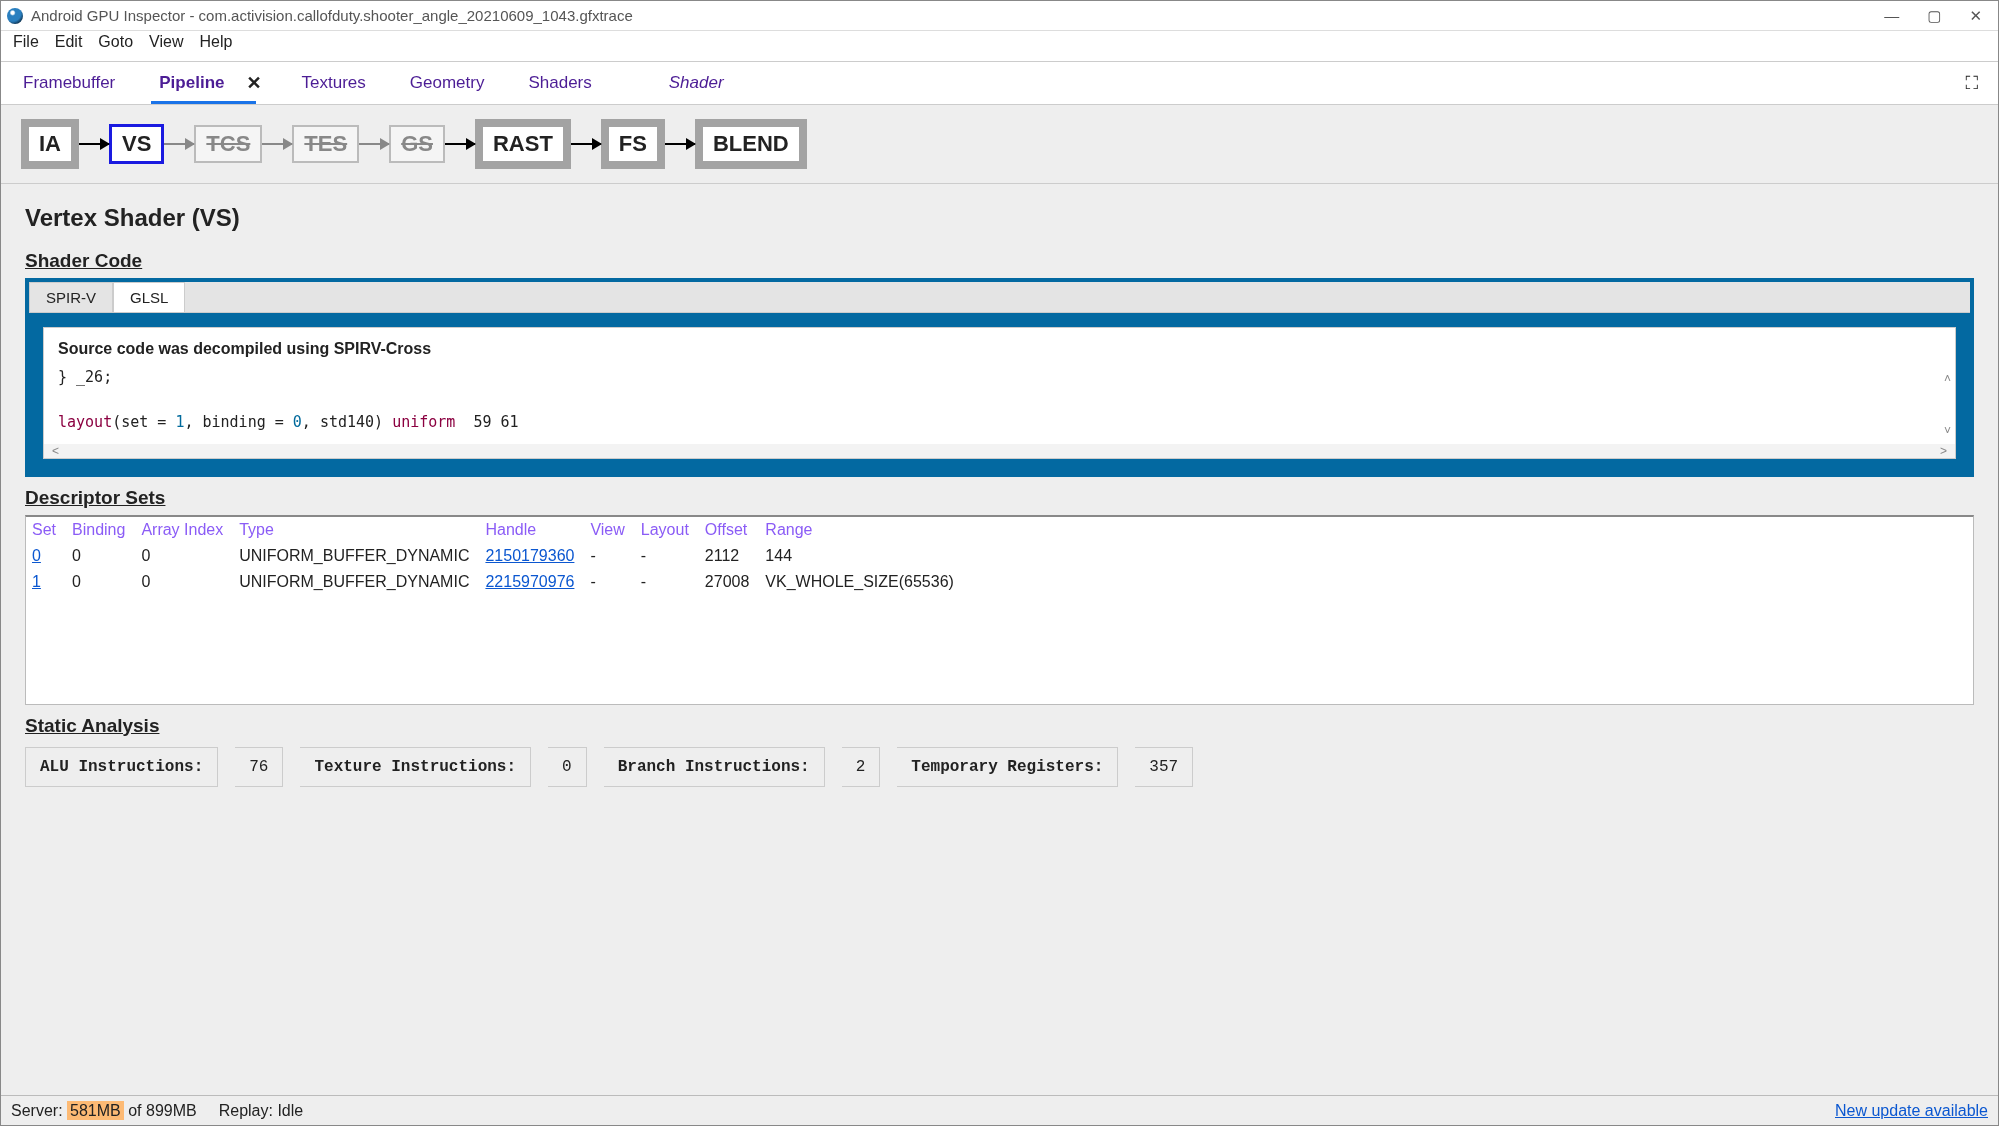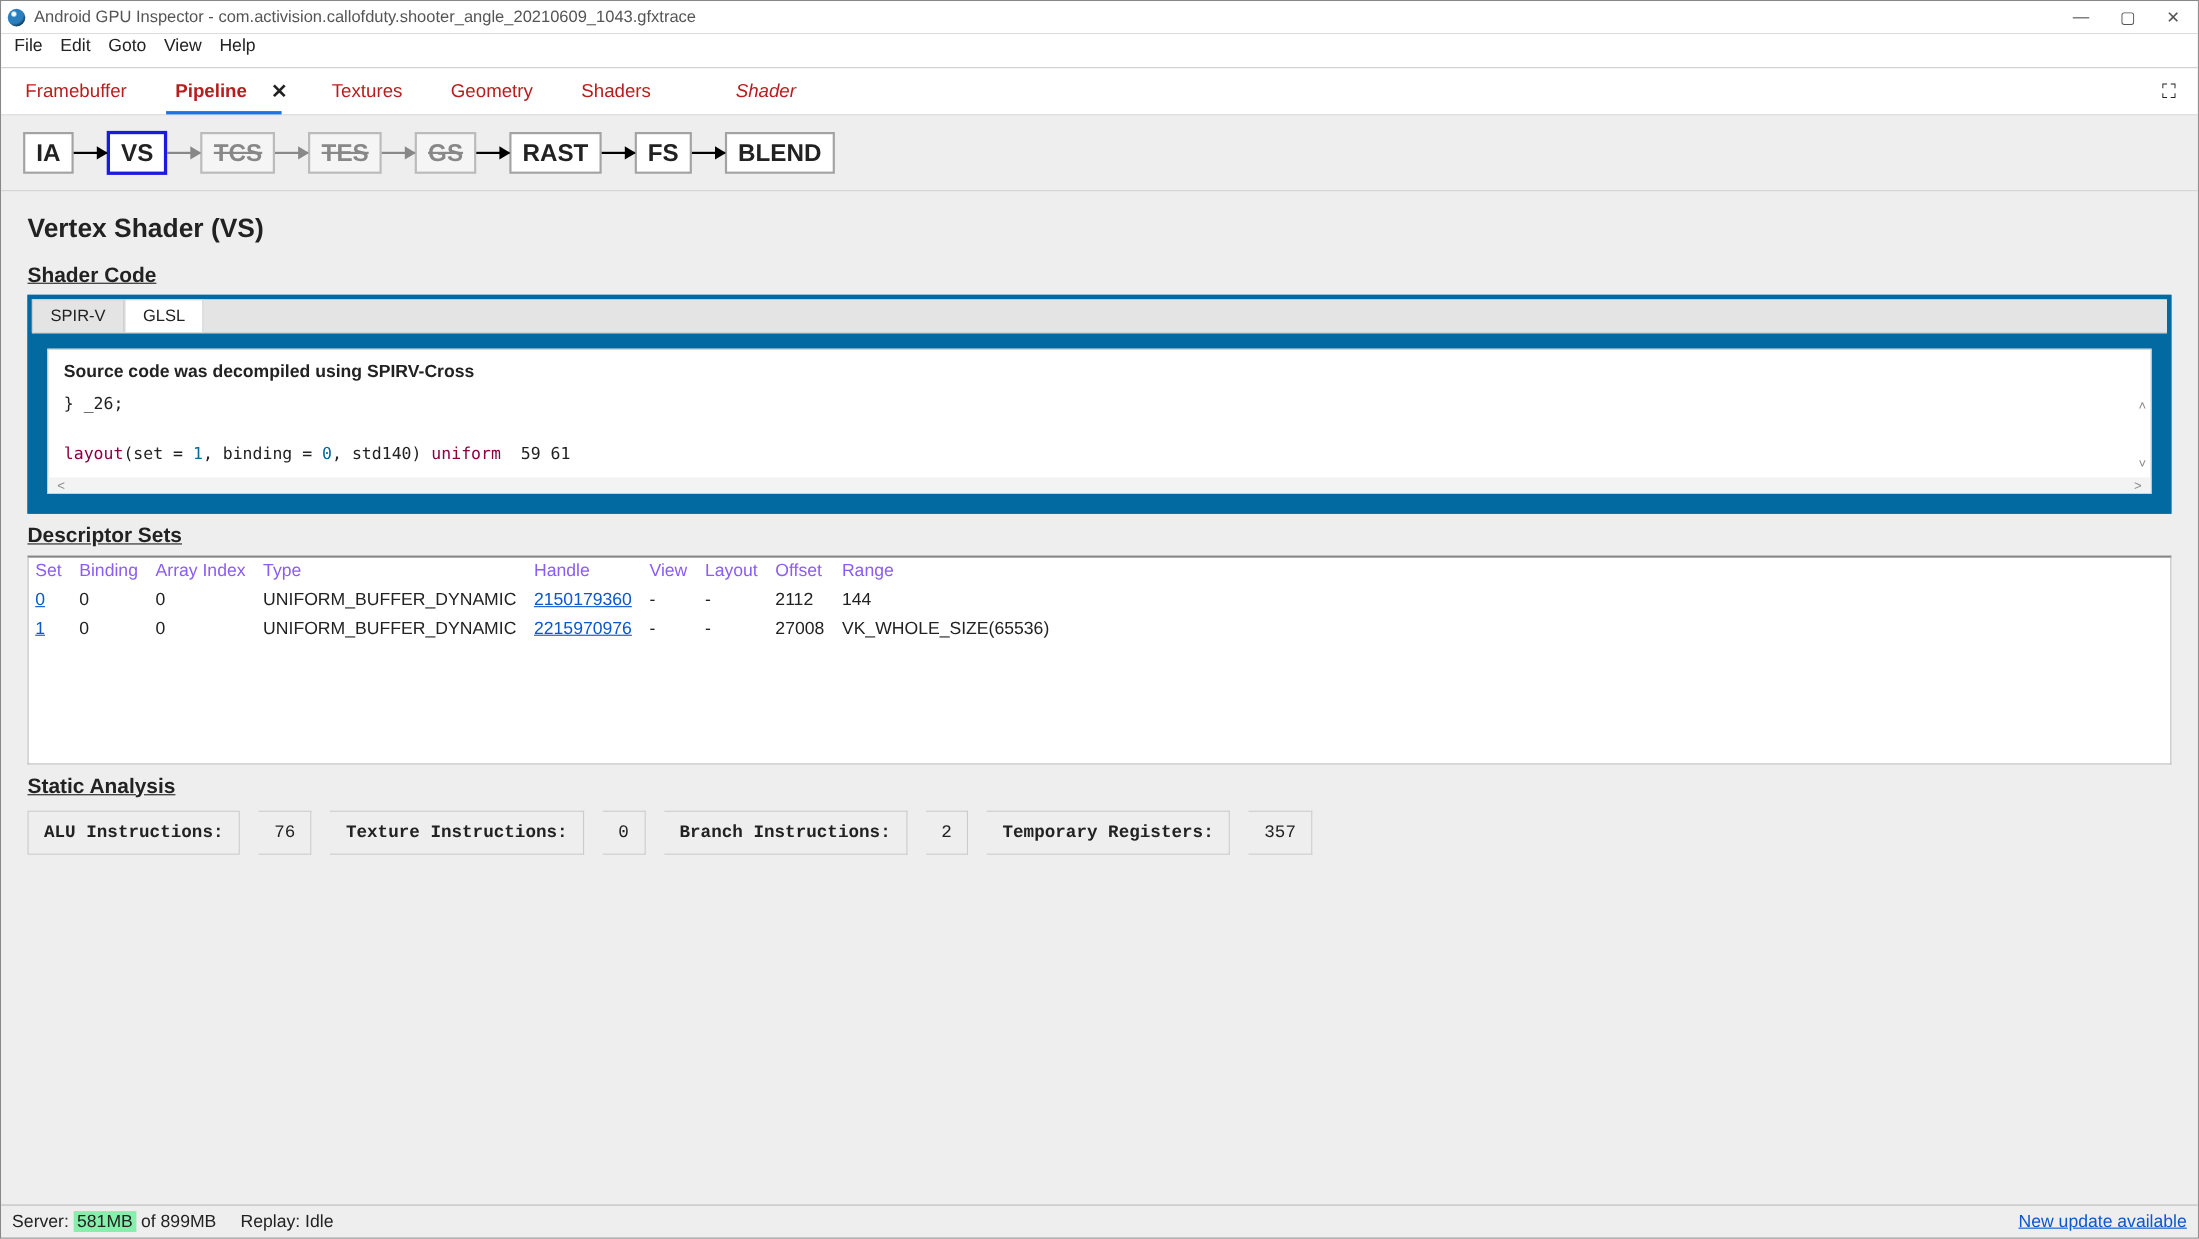--- a/index.html
+++ b/index.html
@@ -47,41 +47,41 @@
   display: flex;
   align-items: center;
   height: 44px;
   background: #fff;
   border-top: 1px solid #ccc;
   border-bottom: 1px solid #ccc;
   padding: 0 18px;
   gap: 36px;
   font-size: 17px;
 }
-.tabbar .tab { padding: 10px 4px; cursor: default; color: #b91c1c; position: relative; }
+.tabbar .tab { padding: 10px 4px; cursor: default; color: #4c1d95; position: relative; }
 .tabbar .tab.active { font-weight: bold; }
 .tabbar .tab.active::after {
   content: ""; position: absolute; left: -4px; right: -28px; bottom: -1px;
   height: 3px; background: #1a73e8;
 }
 .tabbar .tab.italic { font-style: italic; margin-left: 33px; }
 .tabbar .close-x { margin-left: -18px; font-weight: bold; font-size: 18px; }
 .tabbar .spacer { flex: 1; }
 .tabbar .fullscreen-icon { font-size: 18px; letter-spacing: -2px; padding-right: 4px; }
 
 .pipeline-row {
   display: flex;
   align-items: center;
   padding: 14px 20px;
   gap: 0;
   background: #eeeeee;
   border-bottom: 1px solid #ccc;
 }
 .stage-box {
-  border: 2px solid #a3a3a3;
+  border: 8px solid #a3a3a3;
   background: #fff;
   padding: 4px 10px;
   font-weight: bold;
   font-size: 22px;
   font-family: "Segoe UI", sans-serif;
   cursor: default;
 }
 .stage-box.selected { border: 3px solid #1a1ae0; }
 .stage-box.disabled {
   border: 2px solid #bbb;
@@ -196,21 +196,21 @@
 .statusbar {
   height: 30px;
   border-top: 1px solid #bbb;
   display: flex;
   align-items: center;
   padding: 0 10px;
   font-size: 16px;
   background: #eeeeee;
 }
 .statusbar .segment { margin-right: 22px; }
-.statusbar .mem-used { background: #86efac; padding: 1px 3px; }
+.statusbar .mem-used { background: #fdba74; padding: 1px 3px; }
 .statusbar .spacer { flex: 1; }
 .statusbar a { color: #0b57d0; text-decoration: underline; }
 </style>
 </head>
 <body>
 
 <div class="titlebar">
   <div class="app-icon"></div>
   <div class="title-text">Android GPU Inspector - com.activision.callofduty.shooter_angle_20210609_1043.gfxtrace</div>
   <div class="win-controls">

